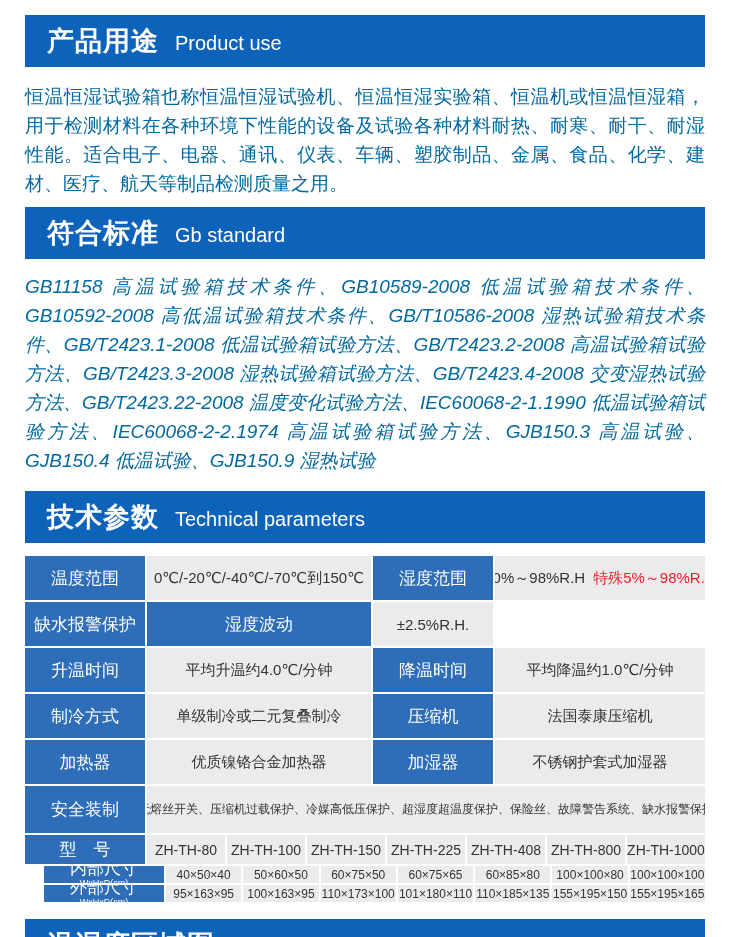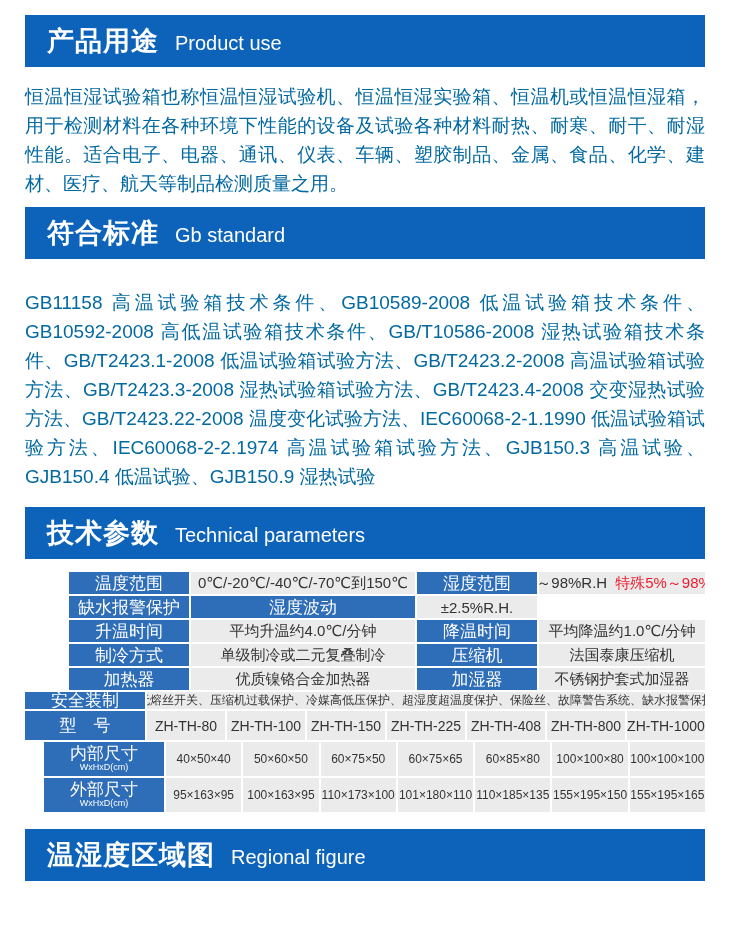--- a/index.html
+++ b/index.html
@@ -17,29 +17,29 @@
     box-sizing:border-box;
   }
   .banner-zh { color:#fff; font-size:27px; font-weight:bold; letter-spacing:1px; }
   .banner-en { color:#fff; font-size:20px; margin-left:16px; position:relative; top:2px; }
 
   
   .para {
     font-size:19px; line-height:29px; color:#0369a1;
     margin:15px 0 9px 0; text-align:justify;
   }
-  .para.gb { margin:29px 0 16px 0; }
+  .para.gb { margin:13px 0 16px 0;font-style:italic; }
 
   
   .spec-table { margin-top:13px; background:#fff; }
   .spec-row { display:grid; column-gap:2px; margin-bottom:2px; }
-  .spec-row.r4     { grid-template-columns:120px 224px 120px 1fr; height:22px;margin-left:44px; }
-  .spec-row.safety { grid-template-columns:120px 1fr; height:17px; }
+  .spec-row.r4     { grid-template-columns:120px 224px 120px 1fr; height:44px; }
+  .spec-row.safety { grid-template-columns:120px 1fr; height:47px; }
   .spec-row.models { grid-template-columns:120px repeat(7,1fr); height:29px; }
-  .spec-row.dims   { grid-template-columns:120px repeat(7,1fr); height:34px;padding-left:19px; }
+  .spec-row.dims   { grid-template-columns:120px repeat(7,1fr); height:17px;padding-left:19px; }
 
   .cell {
     display:flex; align-items:center; justify-content:center;
     text-align:center; box-sizing:border-box; overflow:hidden; white-space:nowrap;
   }
   .cell.label { background:var(--label-blue,#2e6db8); color:#fff; font-size:17px; }
   .cell.value { background:var(--cell-gray,#ebebeb); color:#333; font-size:15px; }
   .cell.value.small  { font-size:12px; }
   .cell.value.model  { font-size:14px; }
   .cell.value.dim    { font-size:12px; }

